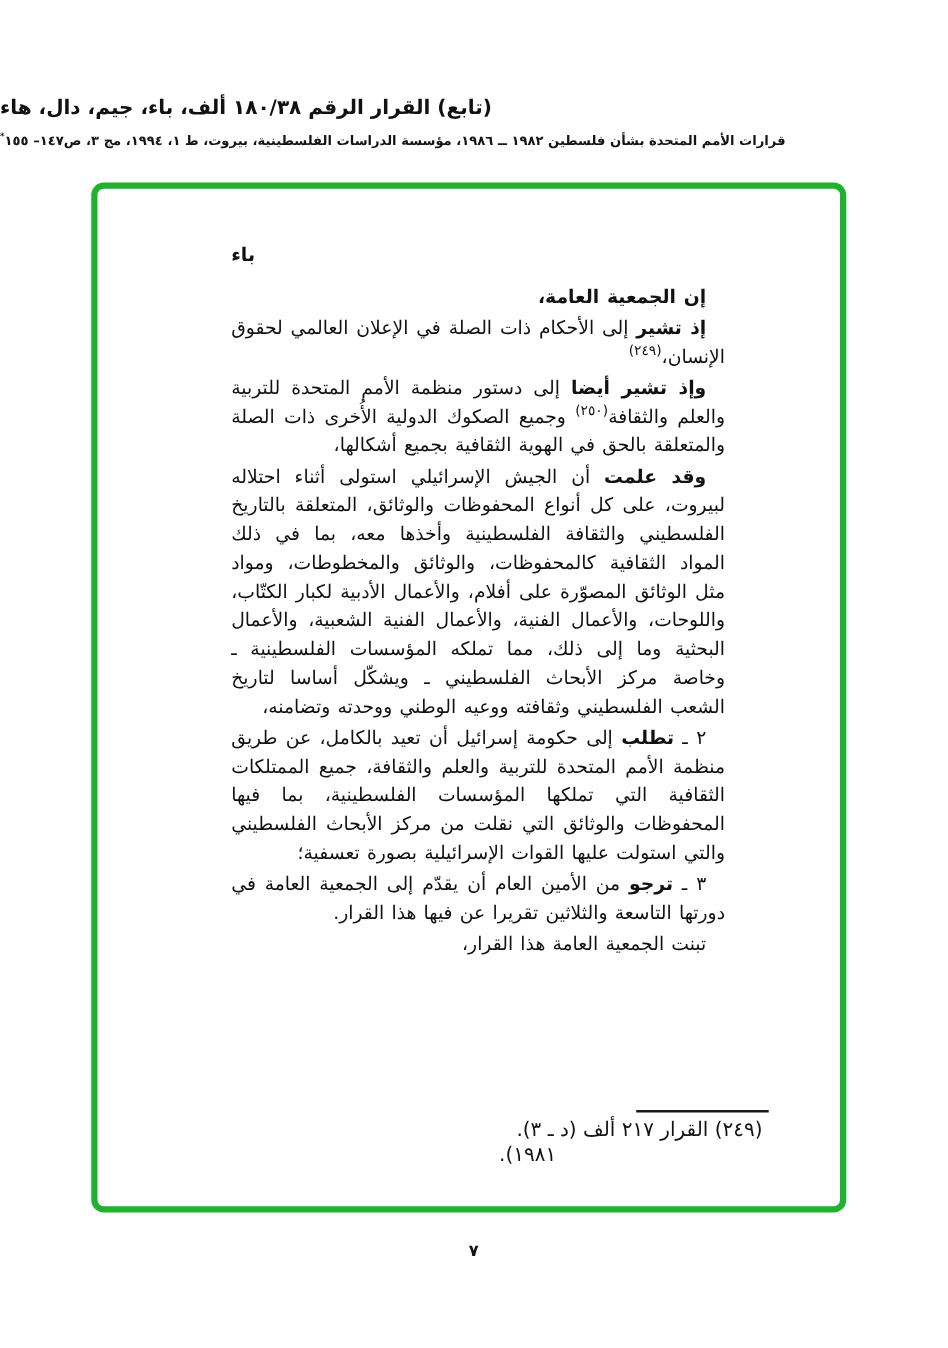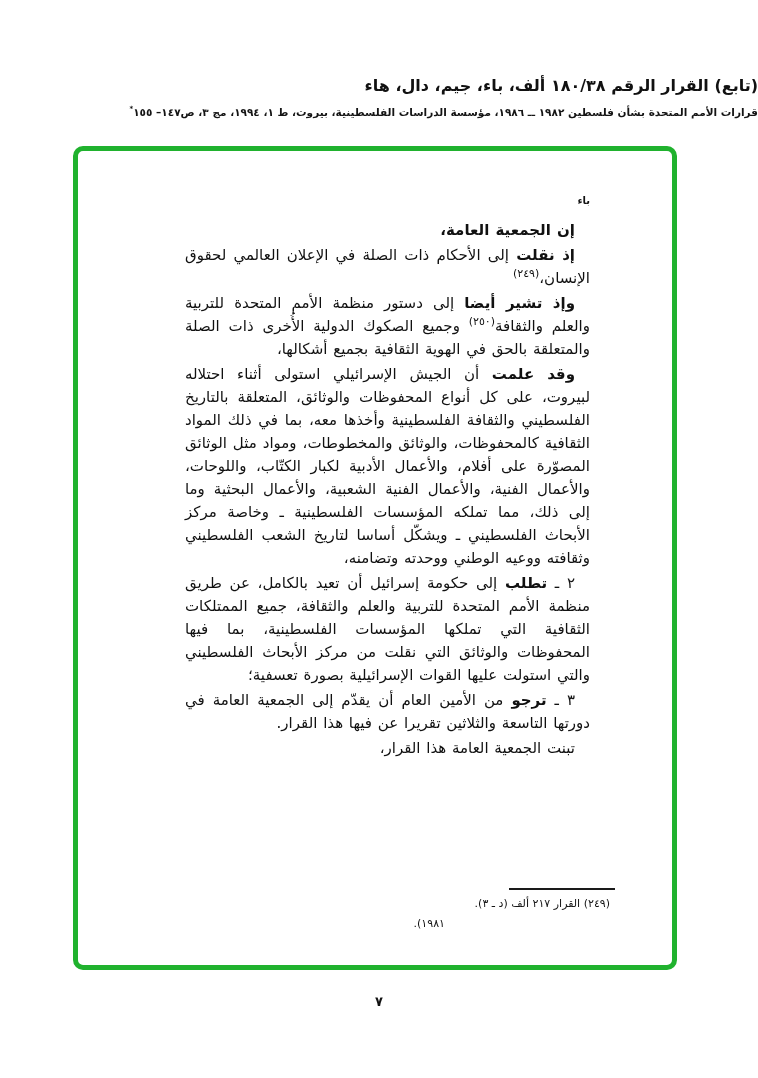--- a/index.html
+++ b/index.html
@@ -2,75 +2,75 @@
 <html lang="ar"><head>
 <meta charset="utf-8">
 <style>
   html,body{margin:0;padding:0;}
   body{
     width:758px;height:1078px;background:#ffffff;position:relative;
     font-family:"DejaVu Sans",sans-serif;color:#111;overflow:hidden;
     --frame-green:#20b22e;
   }
   .doc-title{
-    position:absolute;top:76px;left:0;width:758px;text-align:right;
+    position:absolute;top:76px;left:0;width:758px;text-align:left;
     direction:rtl;font-size:16px;font-weight:bold;letter-spacing:0;
   }
   .source-citation{
-    position:absolute;top:105px;left:0;width:758px;text-align:right;
+    position:absolute;top:105px;left:0;width:758px;text-align:left;
     direction:rtl;font-size:10.5px;font-weight:bold;color:#141414;
   }
   .source-citation sup{font-size:7px;vertical-align:5px;}
   .highlight-frame{
     position:absolute;left:73px;top:146px;width:604px;height:824px;
     box-sizing:border-box;border:5px solid var(--frame-green);border-radius:10px;
     background:transparent;
   }
   .resolution-body{
     position:absolute;top:44px;left:107px;width:405px;direction:rtl;
   }
   .section-heading{
-    text-align:right;font-weight:bold;font-size:10px;margin:0 0 13px 0;
+    text-align:left;font-weight:bold;font-size:15px;margin:0 0 13px 0;
   }
   .resolution-body p{
-    margin:0 0 2px 0;font-size:15px;line-height:23px;
+    margin:0 10px 2px 0;font-size:15px;line-height:23px;
     text-align:justify;text-indent:15px;word-spacing:1px;
   }
   .resolution-body p b{font-weight:bold;}
   .resolution-body sup{
     font-size:11px;line-height:0;vertical-align:6px;font-weight:normal;
   }
   .footnote-divider{
     position:absolute;top:737px;right:57px;width:106px;
     border-top:2px solid #1a1a1a;height:0;
   }
   .footnotes{
     position:absolute;top:743px;right:62px;width:400px;direction:rtl;
-    font-size:11px;line-height:19.5px;text-align:right;color:#141414;
+    font-size:16px;line-height:19.5px;text-align:right;color:#141414;
   }
   .fn-line{white-space:normal;}
   .fn-cont{padding-right:165px;}
   .page-number{
     position:absolute;top:994px;left:0;width:758px;text-align:center;
     font-size:13px;font-weight:bold;
   }
 </style>
 </head>
 <body>
 
 <div class="doc-title">(تابع) القرار الرقم ٣٨‏/‏١٨٠ ألف، باء، جيم، دال، هاء</div>
 
 <div class="source-citation"><span>قرارات الأمم المتحدة بشأن فلسطين ١٩٨٢ ــ ١٩٨٦، مؤسسة الدراسات الفلسطينية، بيروت، ط ١، ١٩٩٤، مج ٣، ص١٤٧– ١٥٥</span><sup>*</sup></div>
 
 <div class="highlight-frame" style="border-color: rgb(32, 178, 46);">
 
   <div class="resolution-body">
     <div class="section-heading">باء</div>
     <p><b>إن الجمعية العامة،</b></p>
-    <p><b>إذ نقلت</b><span> إلى الأحكام ذات الصلة في الإعلان العالمي لحقوق الإنسان،</span><sup>(٢٤٩)</sup></p>
+    <p><b>إذ تشير</b><span> إلى الأحكام ذات الصلة في الإعلان العالمي لحقوق الإنسان،</span><sup>(٢٤٩)</sup></p>
     <p><b>وإذ تشير أيضا</b><span> إلى دستور منظمة الأمم المتحدة للتربية والعلم والثقافة</span><sup>(٢٥٠)</sup><span> وجميع الصكوك الدولية الأُخرى ذات الصلة والمتعلقة بالحق في الهوية الثقافية بجميع أشكالها،</span></p>
     <p><b>وقد علمت</b><span> أن الجيش الإسرائيلي استولى أثناء احتلاله لبيروت، على كل أنواع المحفوظات والوثائق، المتعلقة بالتاريخ الفلسطيني والثقافة الفلسطينية وأخذها معه، بما في ذلك المواد الثقافية كالمحفوظات، والوثائق والمخطوطات، ومواد مثل الوثائق المصوّرة على أفلام، والأعمال الأدبية لكبار الكتّاب، واللوحات، والأعمال الفنية، والأعمال الفنية الشعبية، والأعمال البحثية وما إلى ذلك، مما تملكه المؤسسات الفلسطينية ـ وخاصة مركز الأبحاث الفلسطيني ـ ويشكّل أساسا لتاريخ الشعب الفلسطيني وثقافته ووعيه الوطني ووحدته وتضامنه،</span></p>
     <p><span>٢ ـ </span><b>تطلب</b><span> إلى حكومة إسرائيل أن تعيد بالكامل، عن طريق منظمة الأمم المتحدة للتربية والعلم والثقافة، جميع الممتلكات الثقافية التي تملكها المؤسسات الفلسطينية، بما فيها المحفوظات والوثائق التي نقلت من مركز الأبحاث الفلسطيني والتي استولت عليها القوات الإسرائيلية بصورة تعسفية؛</span></p>
     <p><span>٣ ـ </span><b>ترجو</b><span> من الأمين العام أن يقدّم إلى الجمعية العامة في دورتها التاسعة والثلاثين تقريرا عن فيها هذا القرار.</span></p>
     <p><span>تبنت الجمعية العامة هذا القرار،</span></p>
   </div>
 
   <div class="footnote-divider"></div>
 
   <div class="footnotes">

